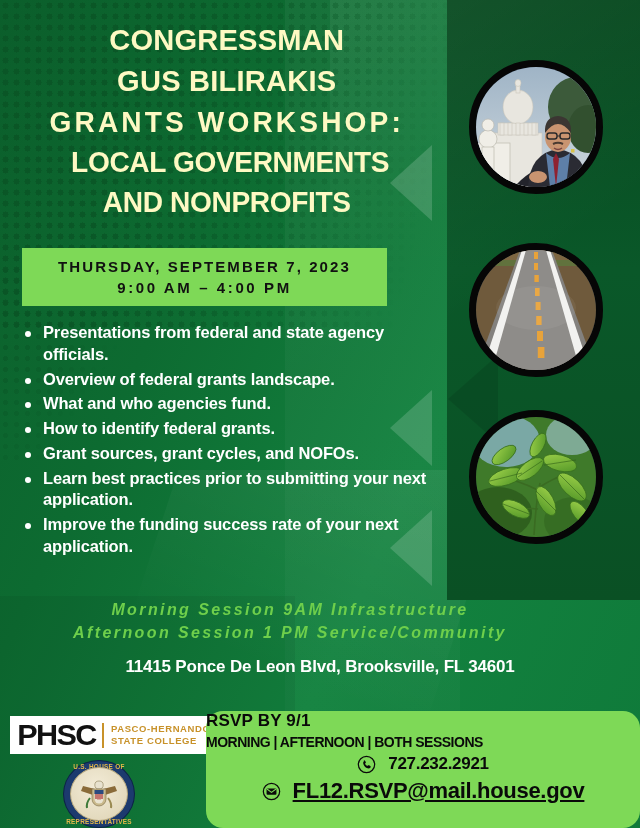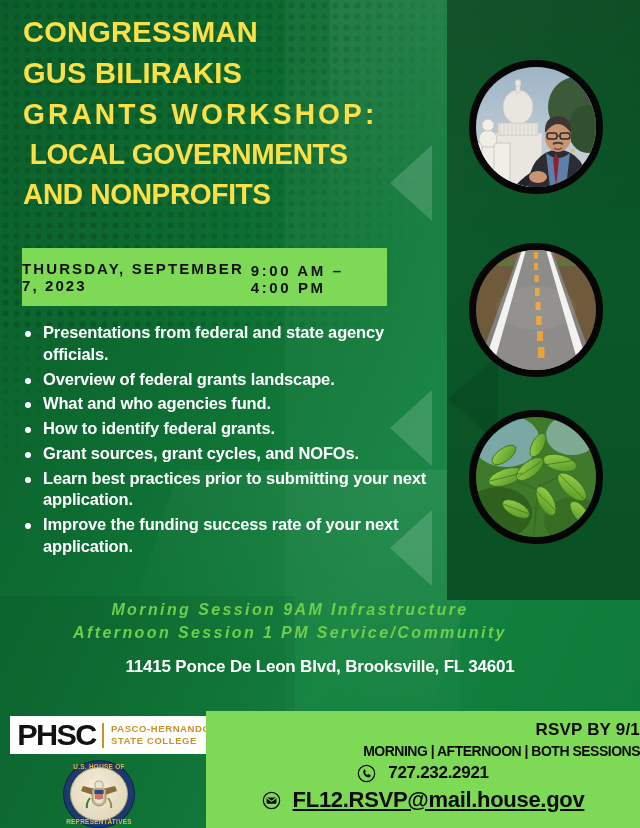--- a/index.html
+++ b/index.html
@@ -42,33 +42,33 @@
   .chev{position:absolute;width:0;height:0;
     border-top:38px solid transparent;border-bottom:38px solid transparent;
     border-right:42px solid rgba(255,255,255,.16);}
   .chev.c1{left:390px;top:145px;}
   .chev.c2{left:390px;top:390px;}
   .chev.c3{left:390px;top:510px;}
   .chev-dark{position:absolute;width:0;height:0;
     border-top:44px solid transparent;border-bottom:44px solid transparent;
     border-right:50px solid rgba(0,0,0,.10);left:448px;top:355px;}
   
-  .headline{position:absolute;left:23px;top:14px;width:420px;color:#fde047;}
+  .headline{position:absolute;left:23px;top:22px;width:420px;color:#fef9c3;text-align:center;}
   .hl{font-weight:700;letter-spacing:.2px;line-height:1.18;
     text-transform:uppercase;font-size:30px;margin:0 0 6px 0;
     font-family:"Liberation Sans",sans-serif;
     transform:scaleX(.97);transform-origin:left center;}
   .hl.l1{font-size:30px;}
   .hl.l2{font-size:30px;}
   .hl.l3{font-size:29px;letter-spacing:3.2px;}
   .hl.l4{font-size:29px;letter-spacing:-.4px;padding-left:7px;}
   .hl.l5{font-size:29px;letter-spacing:-.4px;}
   
   .date-banner{position:absolute;left:22px;top:248px;width:365px;height:58px;
-    background:#7ED957;display:flex;flex-direction:row;align-items:center;
+    background:#7ED957;display:flex;flex-direction:column;align-items:center;
     justify-content:center;color:#111;}
   .date-line1{font-size:15px;font-weight:700;letter-spacing:2.1px;}
   .date-line2{font-size:15px;font-weight:700;letter-spacing:2.6px;margin-top:4px;}
   
   .bullets{position:absolute;left:22px;top:322px;width:420px;color:#ffffff;
     list-style:none;margin:0;padding:0;}
   .bullets li{position:relative;padding-left:21px;font-size:16.5px;
     font-weight:700;line-height:1.32;margin-bottom:3px;letter-spacing:-.15px;}
   .bullets li:before{content:"";position:absolute;left:3px;top:9px;
     width:6px;height:6px;border-radius:50%;background:#fff;}
@@ -94,21 +94,21 @@
   .seal-inner{position:absolute;left:7px;top:7px;right:7px;bottom:7px;
     border-radius:50%;background:radial-gradient(circle at 45% 38%,#f3ecd8,#ddd2b2);
     border:1px solid #b9a97e;}
   .seal-top,.seal-bot{position:absolute;left:0;right:0;text-align:center;
     color:#E3B84A;font-size:6.4px;font-weight:700;letter-spacing:.3px;}
   .seal-top{top:3px;}
   .seal-bot{bottom:3px;}
   .eagle{position:absolute;left:50%;top:50%;transform:translate(-50%,-50%);}
   
   .rsvp{position:absolute;left:206px;top:711px;width:434px;height:117px;
-    background:#7ED957;color:#0a0a0a;text-align:right;padding-top:9px;}
+    background:#7ED957;color:#0a0a0a;text-align:left;border-radius:17px;}
   .rsvp-1{font-size:17px;font-weight:700;letter-spacing:.2px;}
   .rsvp-2{font-size:14px;font-weight:700;letter-spacing:-.5px;margin-top:3px;}
   .rsvp-row{display:flex;align-items:center;justify-content:center;gap:12px;margin-top:4px;}
   .rsvp-phone{font-size:17px;font-weight:700;letter-spacing:-.3px;}
   .rsvp-mail{font-size:22px;font-weight:700;letter-spacing:-.3px;
     text-decoration:underline;text-underline-offset:2px;}
   .ic{flex:0 0 auto;}
   
   .ph{position:absolute;border-radius:50%;overflow:hidden;
     border:7px solid #060606;background:#123;}

